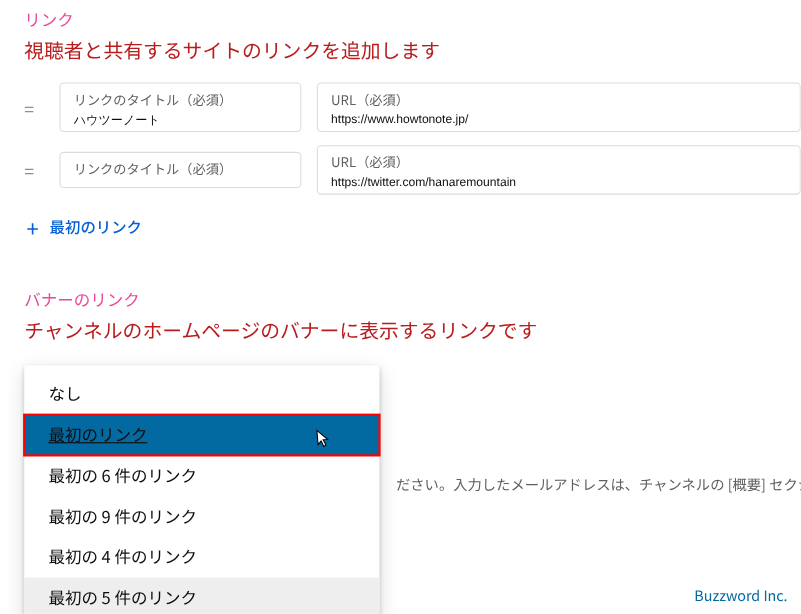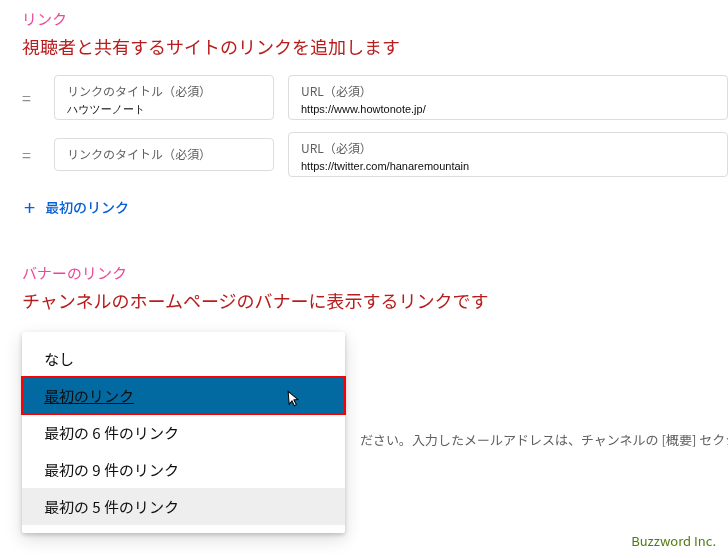--- a/index.html
+++ b/index.html
@@ -137,21 +137,21 @@
     color: #606060;
     white-space: nowrap;
     z-index: -1;
   }
 
   .footer {
     position: absolute;
     right: 12px;
     bottom: 8px;
     font-size: 13px;
-    color: #4d7c0f;
+    color: #0369a1;
   }
 </style>
 </head>
 <body>
 
 <div class="page">
 
   <div>
     <div class="section-title">リンク</div>
     <div class="section-sub">視聴者と共有するサイトのリンクを追加します</div>
@@ -192,20 +192,21 @@
 
 </div>
 
 <div class="bg-text">ださい。入力したメールアドレスは、チャンネルの [概要] セクショ</div>
 
 <div class="dropdown">
   <div class="dropdown-item">なし</div>
   <div class="dropdown-item hovered">最初のリンク</div>
   <div class="dropdown-item">最初の 6 件のリンク</div>
   <div class="dropdown-item">最初の 9 件のリンク</div>
+  <div class="dropdown-item">最初の 4 件のリンク</div>
   <div class="dropdown-item selected">最初の 5 件のリンク</div>
 </div>
 
 <div class="cursor">
   <svg width="18" height="22" viewBox="0 0 18 22">
     <path d="M6 1 L6 14 L9 11 L11 16 L13 15 L11 10 L15 10 Z" fill="#fff" stroke="#000" stroke-width="1"></path>
   </svg>
 </div>
 
 <div class="footer">Buzzword Inc.</div>

